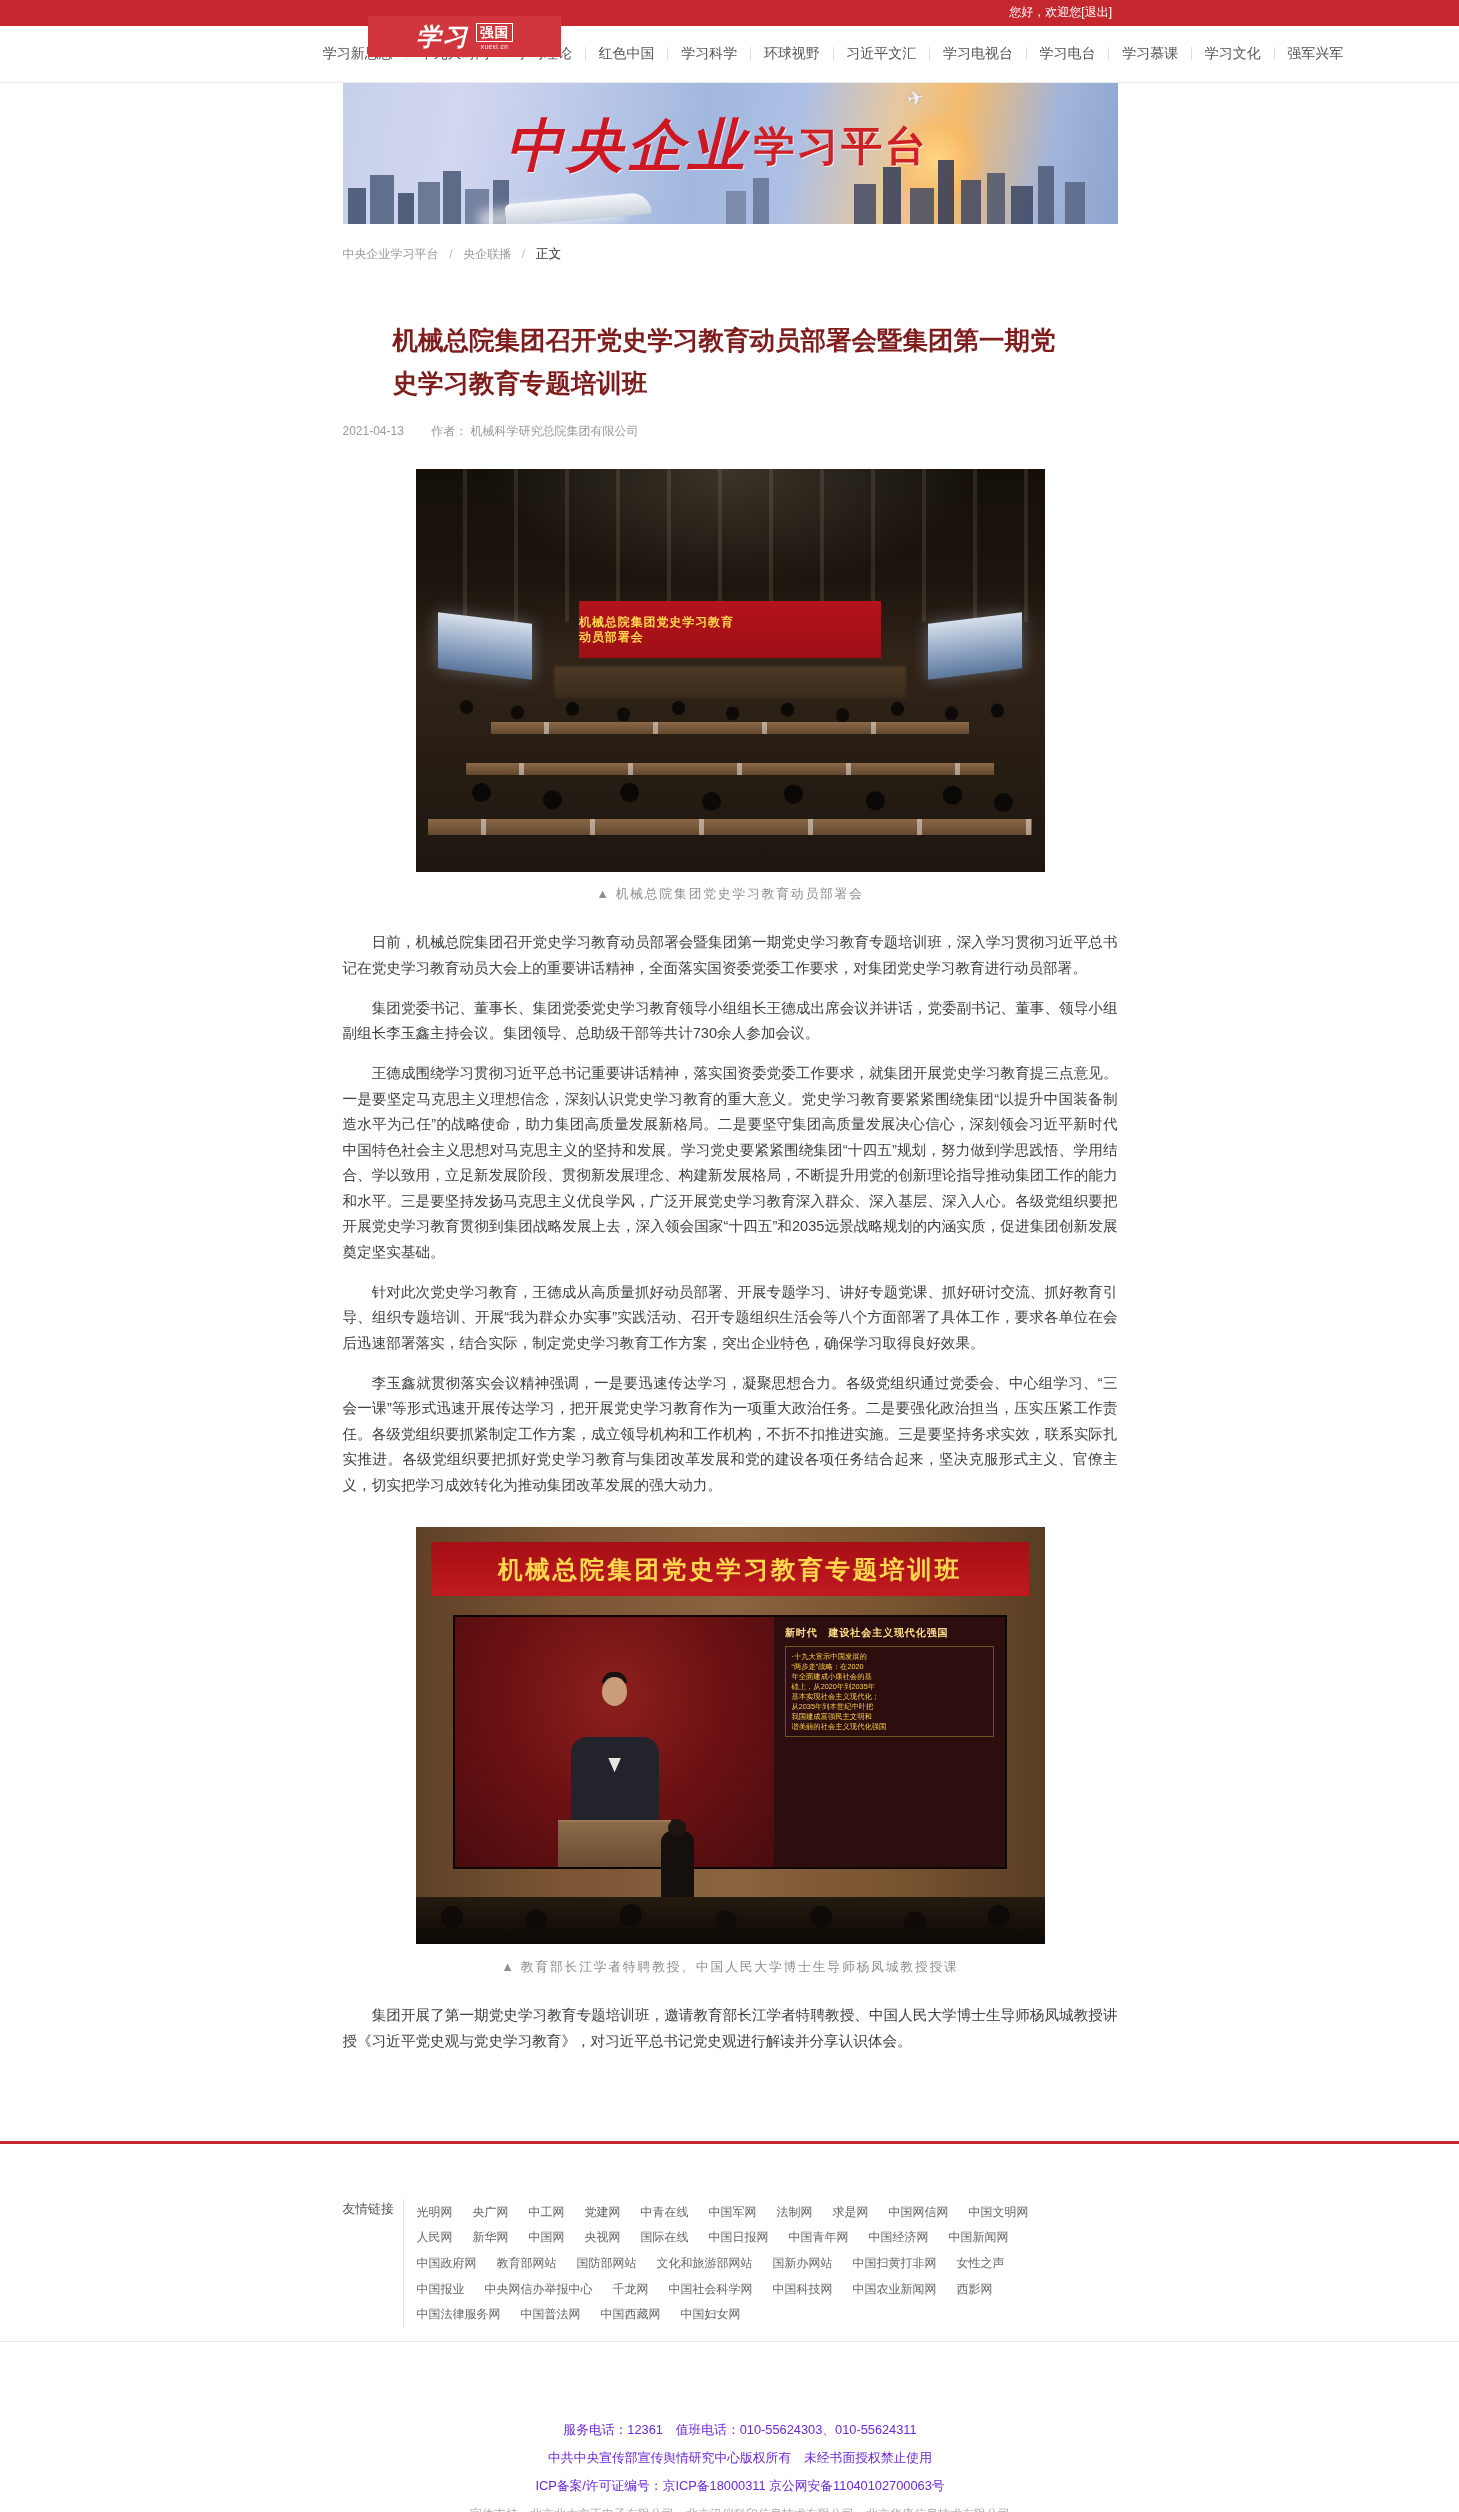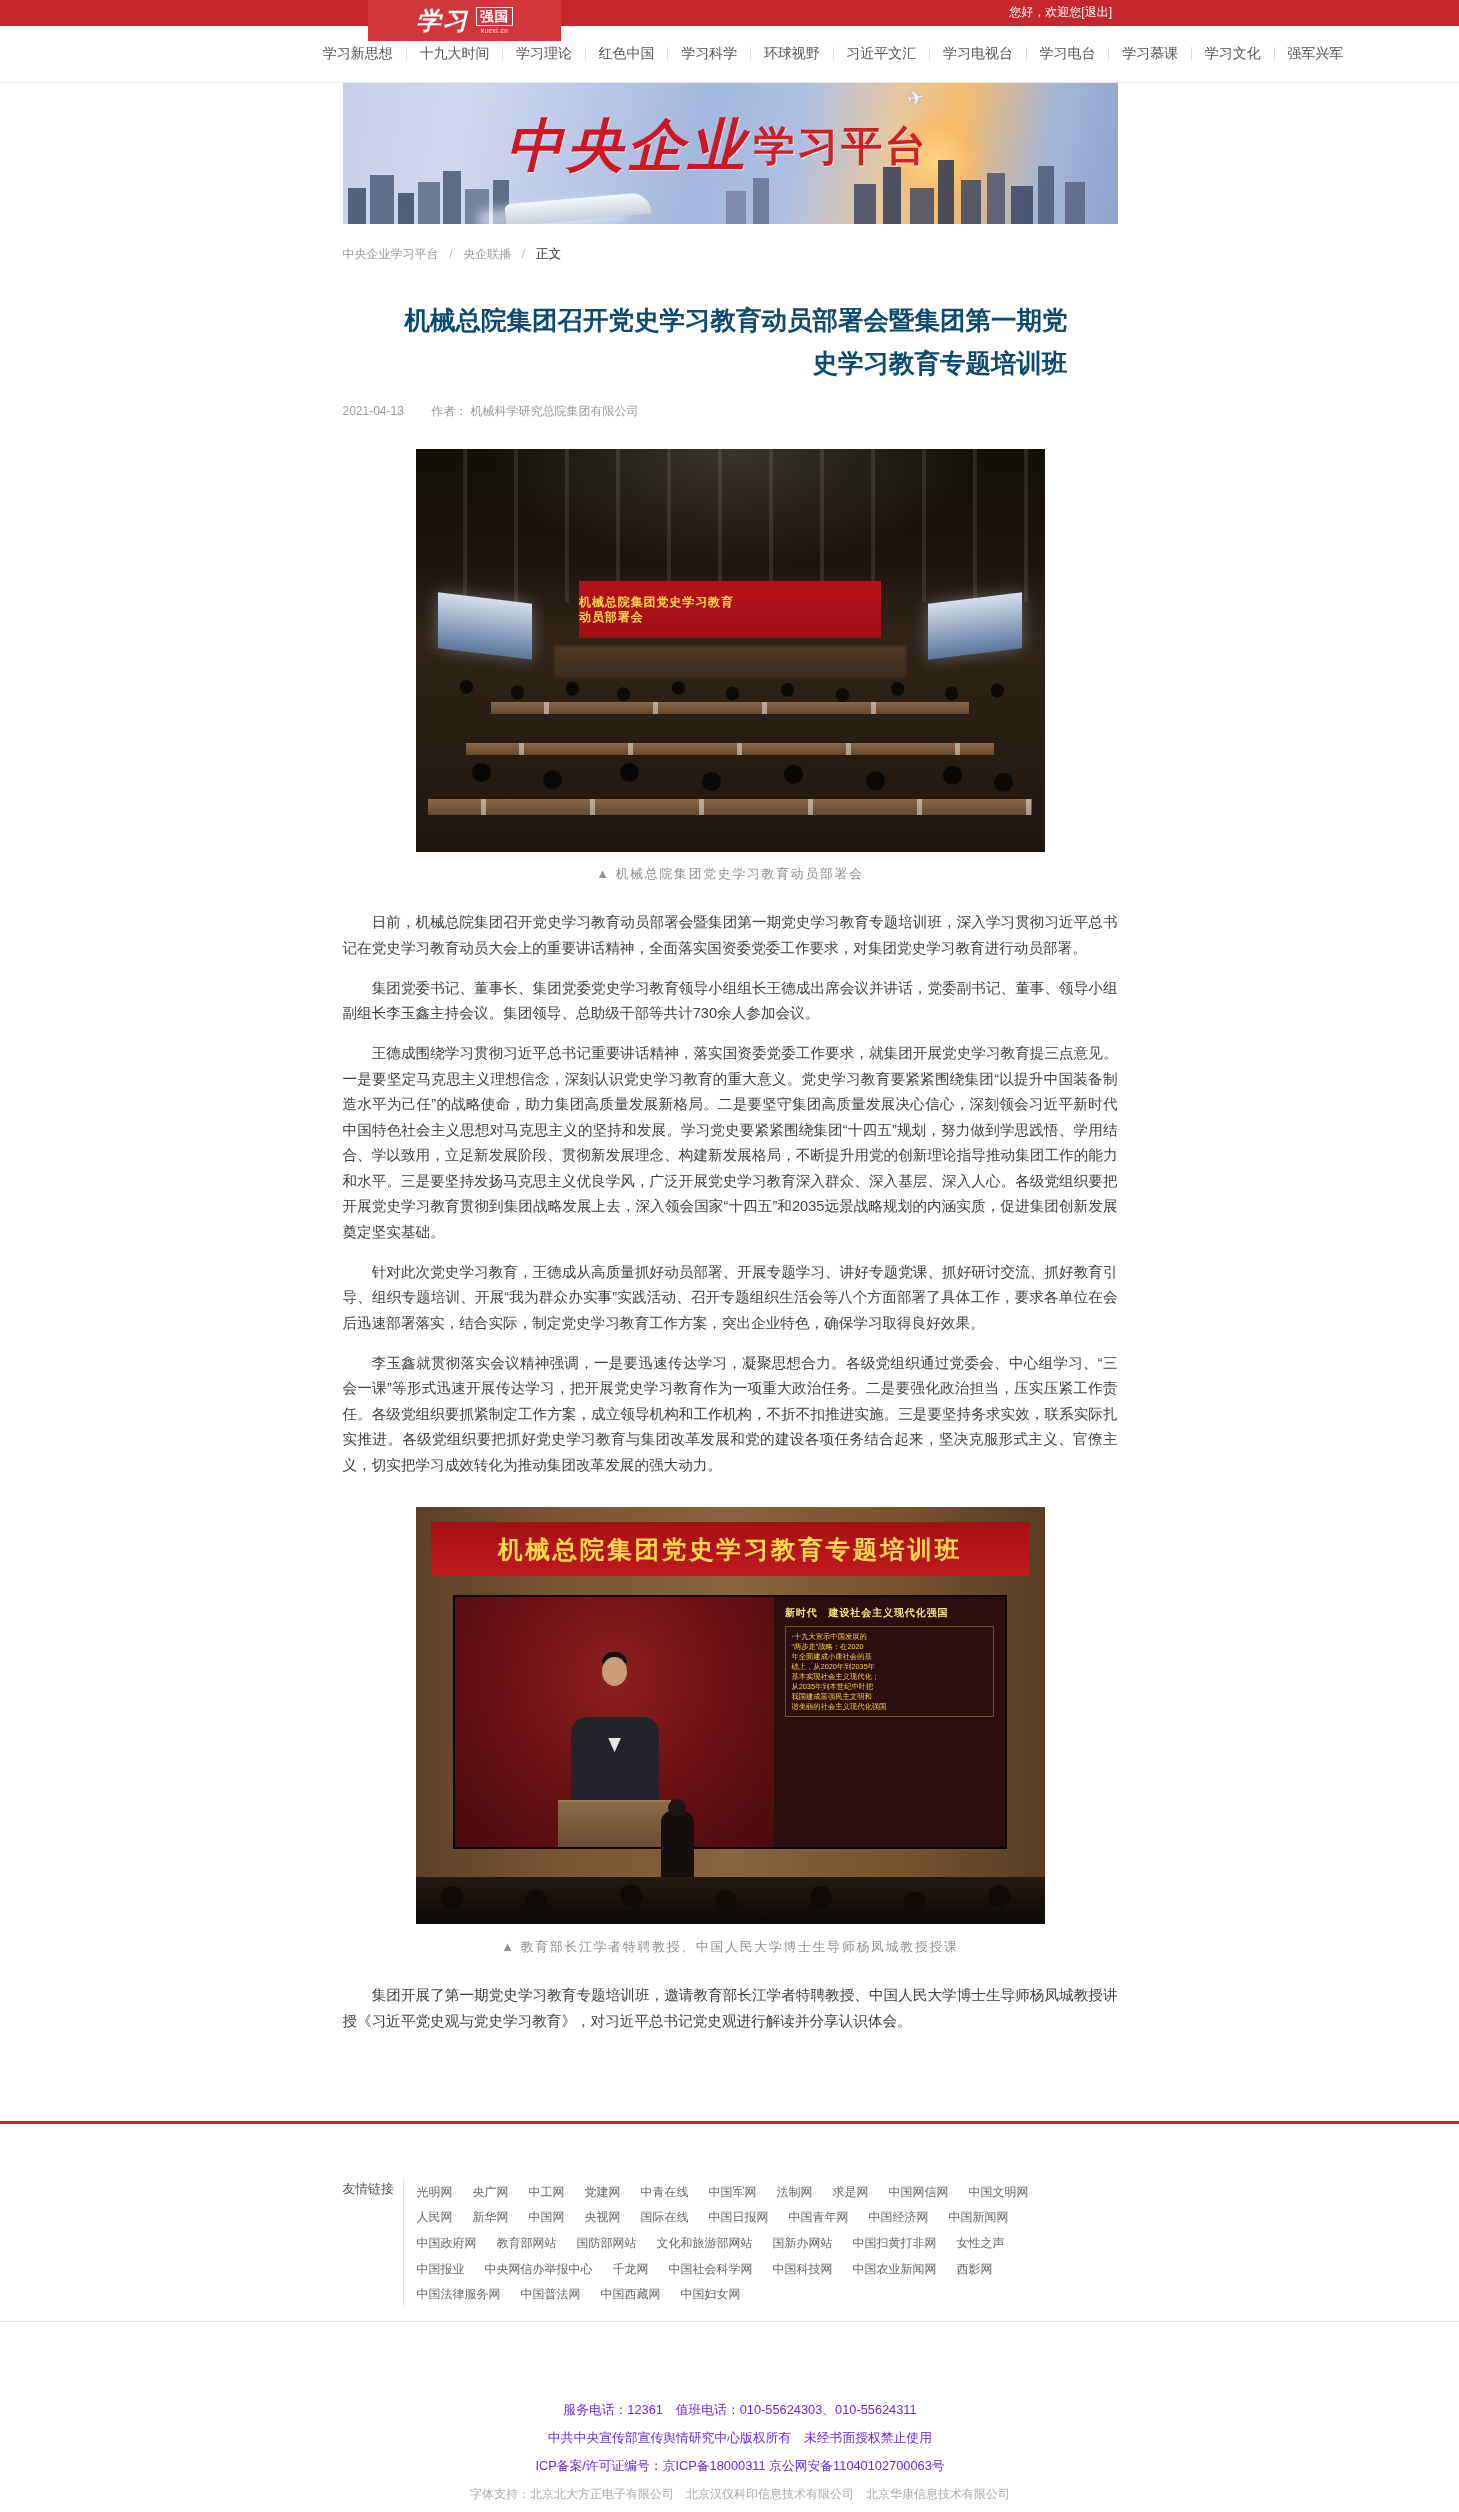--- a/index.html
+++ b/index.html
@@ -3,21 +3,21 @@
 <meta charset="utf-8">
 <style>
   * { margin:0; padding:0; box-sizing:border-box; }
   html,body { background:#fff; }
   body { width:1460px; min-height:2512px; font-family:"Liberation Sans","DejaVu Sans",sans-serif; color:#404040; position:relative; }
   a { text-decoration:none; cursor:pointer; }
 
   
   .topbar { height:25.5px; background:#c4272d; position:relative; z-index:5; }
   .topbar-inner { width:775px; margin:0 auto; height:25.5px; position:relative; }
-  .logo { position:absolute; left:25.5px; top:0; width:193px; height:41px; background:#d0363c;
+  .logo { position:absolute; left:25.5px; top:16px; width:193px; height:41px; background:#d0363c;
           display:flex; align-items:center; justify-content:center; gap:7.3px; }
   .logo-script { color:#fff; font-family:"Liberation Serif","DejaVu Serif",serif; font-style:italic; font-weight:bold; font-size:24.6px; letter-spacing:1.8px; }
   .logo-right { display:flex; flex-direction:column; align-items:center; line-height:1; }
   .logo-boxed { color:#fff; font-weight:bold; font-size:13.7px; border:1.8px solid #fff; padding:1.8px 2.7px; letter-spacing:0.9px; }
   .logo-domain { color:#fff; font-size:6.4px; margin-top:1.8px; letter-spacing:0.5px; }
   .greeting { position:absolute; right:5.5px; top:0; height:25.5px; line-height:25.5px; color:#fff; font-size:12px; }
   .greeting a { color:#fff; }
 
   
   .navbar { height:57px; border-bottom:0.9px solid #ebebeb; background:#fff; display:flex; align-items:center; }
@@ -53,21 +53,21 @@
   .bnr-script { color:#ce1722; font-family:"Liberation Serif","DejaVu Serif",serif; font-style:italic; font-weight:bold; font-size:57px; letter-spacing:3.6px; text-shadow:0.9px 0.9px 0 rgba(255,255,255,.7); }
   .bnr-bold { color:#cf2026; font-weight:bold; font-size:41px; letter-spacing:2.7px; margin-left:5.5px; text-shadow:0.9px 0.9px 0 rgba(255,255,255,.8); }
 
   
   .breadcrumb { margin-top:22px; font-size:12px; color:#999; }
   .breadcrumb a { color:#999; }
   .breadcrumb .sep { margin:0 7.3px; color:#bbb; }
   .breadcrumb .current { color:#333; font-size:12.8px;font-family:Liberation Serif, serif; }
 
   
-  .art-title { margin:36px auto 0; width:675px; text-align:right; font-size:25.5px; line-height:43px; font-weight:bold; color:#0c4a6e; }
+  .art-title { margin:56px auto 0; width:675px; text-align:left; font-size:25.5px; line-height:43px; font-weight:bold; color:#7f1d1d; }
   .art-meta { margin-top:18px; font-size:12px; color:#9a9a9a; }
   .art-meta .meta-date { margin-right:24px; }
 
   .figure { width:629px; margin:29px auto 0; position:relative; overflow:hidden; }
   .fig-caption { margin-top:14.6px; text-align:center; font-family:"Liberation Serif","DejaVu Serif",serif; font-size:12.8px; color:#8f8f8f; letter-spacing:1.8px; }
 
   
   .fig1 { height:403px; background:linear-gradient(#141009 0%,#1c140d 28%,#31251a 46%,#2b2015 62%,#1d1610 100%); }
   .f1-lights { position:absolute; top:0; left:0; right:0; height:38%;
     background:repeating-linear-gradient(90deg,transparent 0 47px,rgba(255,238,205,.10) 47px 51px),radial-gradient(ellipse at 50% 0%,rgba(255,240,210,.16) 0%,transparent 55%); }

